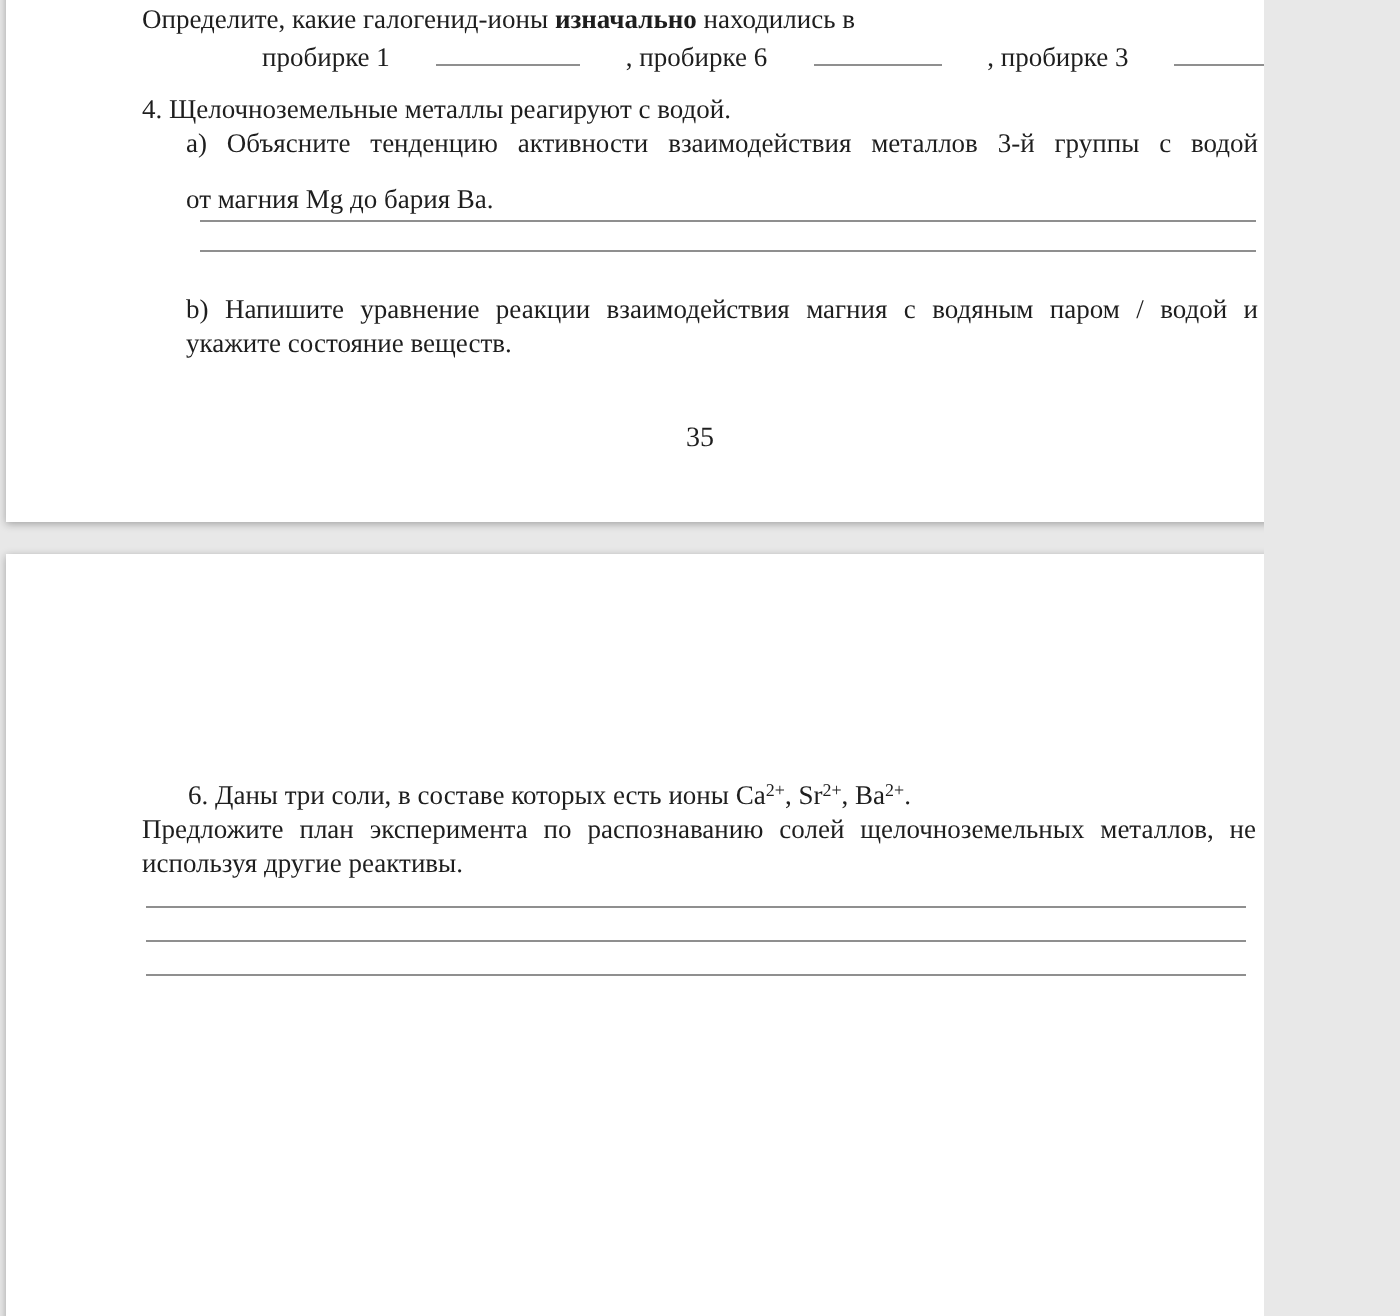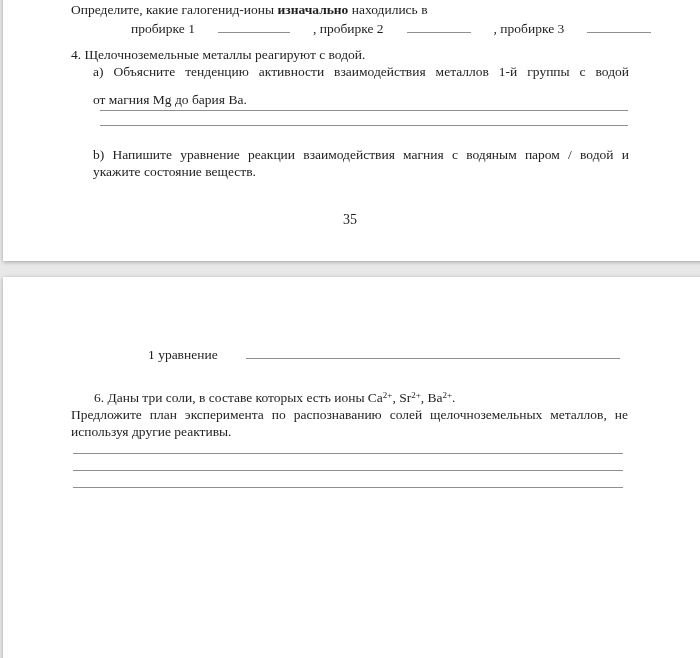--- a/index.html
+++ b/index.html
@@ -6,21 +6,21 @@
     margin: 0;
     padding: 0;
     width: 700px;
     height: 658px;
     overflow: hidden;
     background: #e8e8e8;
     font-family: "Liberation Serif", "DejaVu Serif", serif;
   }
   .viewport {
     position: relative;
-    width: 700px;
+    width: 632px;
     height: 658px;
     overflow: hidden;
   }
   .page {
     position: absolute;
     left: 3px;
     width: 720px;
     background: #ffffff;
     box-shadow: 0 1px 4px rgba(0,0,0,0.30);
   }
@@ -96,46 +96,42 @@
 
 <div class="viewport">
 
   <div class="page" id="page1">
 
     <div class="tline" id="p1-l1"><span>Определите, какие галогенид-ионы </span><span class="bold">изначально</span><span> находились в</span></div>
 
     <div class="tline row" id="p1-l2">
         <span>пробирке 1</span>
         <span class="blank blank-tube"></span>
-        <span>, пробирке 2</span>
+        <span>, пробирке 6</span>
         <span class="blank blank-tube2"></span>
         <span>, пробирке 3</span>
         <span class="blank blank-tube2"></span>
       </div>
 
     <div class="tline" id="p1-sec5">4. Щелочноземельные металлы реагируют с водой.</div>
 
-    <div class="tline just" id="p1-a1">а) Объясните тенденцию активности взаимодействия металлов 1-й группы с водой</div>
+    <div class="tline just" id="p1-a1">а) Объясните тенденцию активности взаимодействия металлов 3-й группы с водой</div>
     <div class="tline" id="p1-a2">от магния Mg до бария Ba.</div>
 
     <div class="rule" id="p1-ul1"></div>
     <div class="rule" id="p1-ul2"></div>
 
     <div class="tline just" id="p1-b1">b) Напишите уравнение реакции взаимодействия магния с водяным паром / водой и</div>
     <div class="tline" id="p1-b2">укажите состояние веществ.</div>
 
     <div class="pagenum" id="p1-num">35</div>
   </div>
 
   <div class="page" id="page2">
 
-    <div class="tline row" id="p2-eq1">
-        <span>1 уравнение</span>
-        <span class="blank blank-eq"></span>
-      </div>
 
 
     <div class="tline" id="p2-q6l1"><span>6. Даны три соли, в составе которых есть ионы Ca</span><sup class="ion">2+</sup><span>, Sr</span><sup class="ion">2+</sup><span>, Ba</span><sup class="ion">2+</sup><span>.</span></div>
 
     <div class="tline just" id="p2-q6l2">Предложите план эксперимента по распознаванию солей щелочноземельных металлов, не</div>
     <div class="tline" id="p2-q6l3">используя другие реактивы.</div>
 
     <div class="rule" id="p2-ul1"></div>
     <div class="rule" id="p2-ul2"></div>
     <div class="rule" id="p2-ul3"></div>

